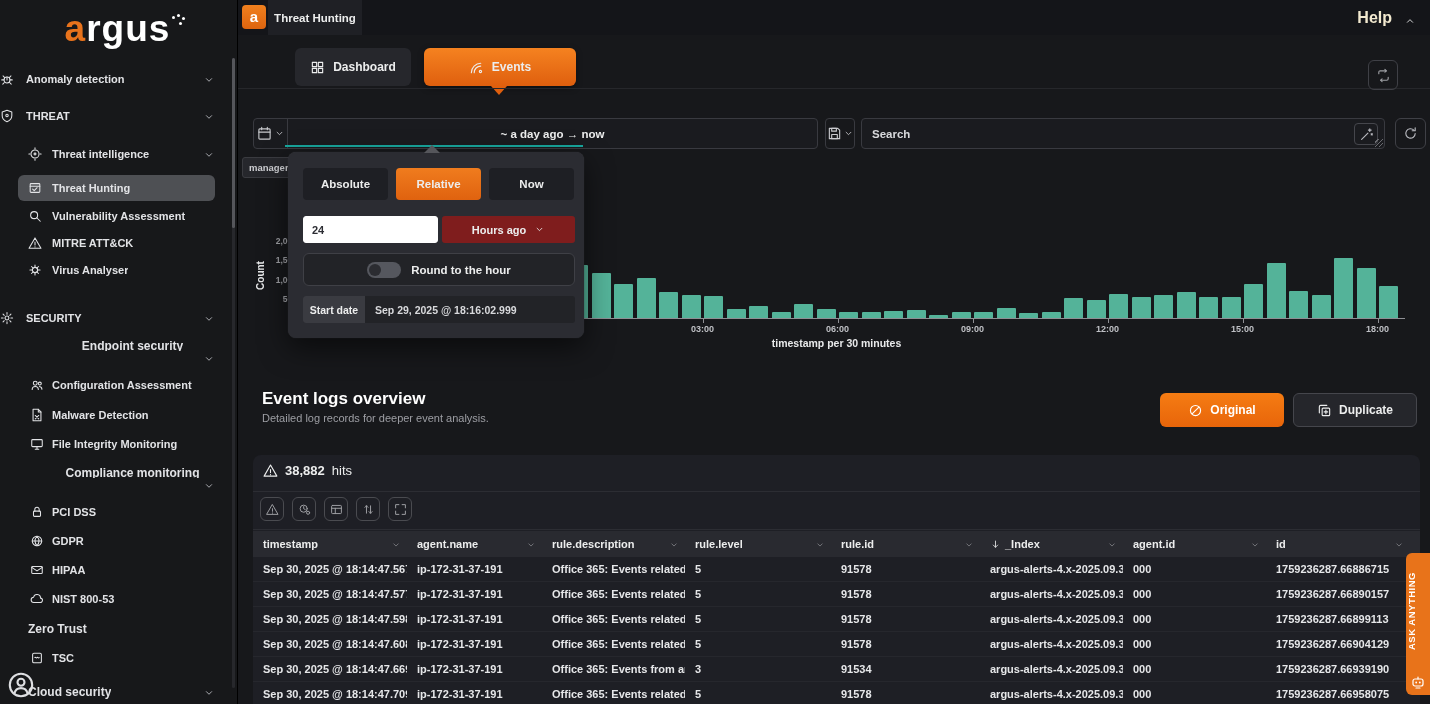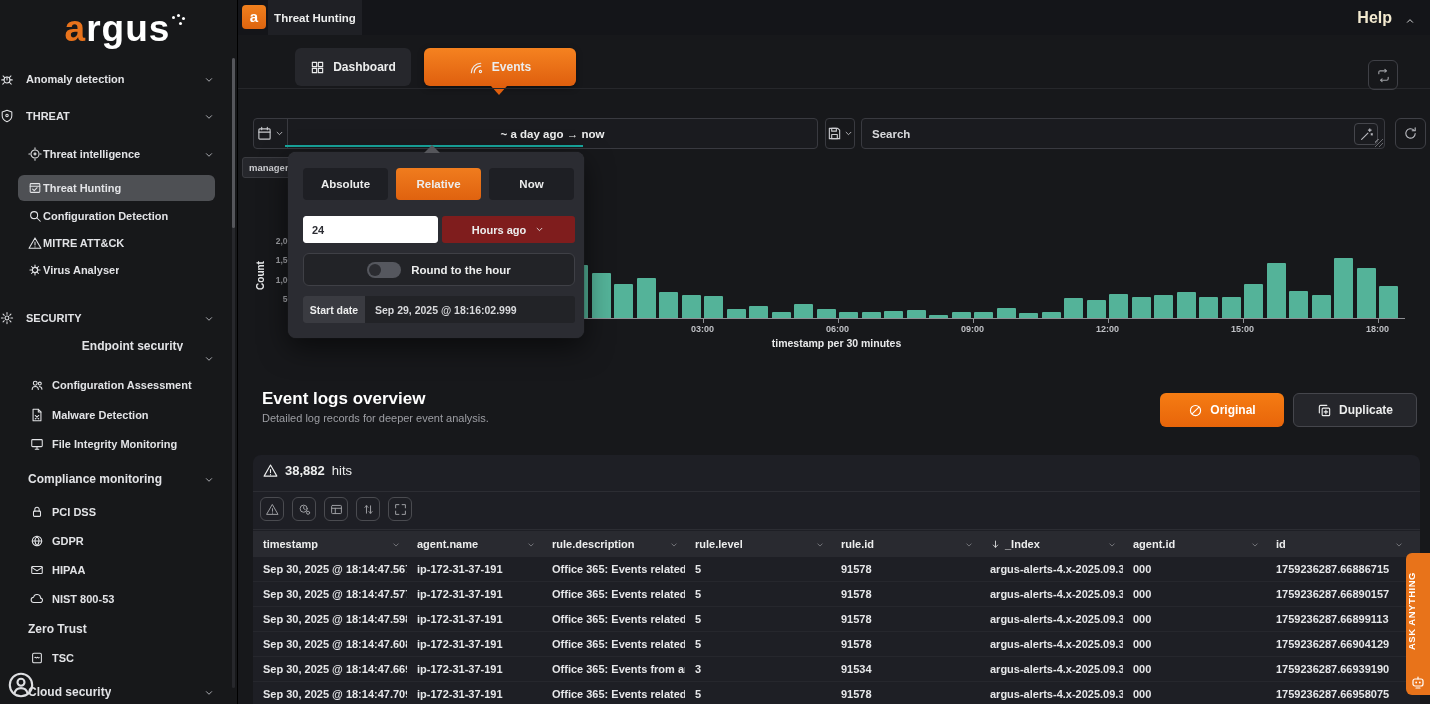--- a/index.html
+++ b/index.html
@@ -9,21 +9,21 @@
 
   
   #sidebar{position:absolute;left:0;top:0;width:238px;height:704px;background:#17181a;border-right:1px solid #000;z-index:20}
   #logo{position:absolute;top:8px;left:0;width:238px;text-align:center;font-size:37px;font-weight:700;color:#fff;letter-spacing:1px}
   #logo .la{color:#e8731c}
   #logo .dots{display:inline-block;width:3px;height:3px;background:#fff;border-radius:50%;box-shadow:5px -2px 0 #fff,10px 1px 0 #fff,7px 6px 0 #fff;position:relative;top:-22px;left:2px}
   .side-item{position:absolute;left:0;right:0;height:26px;display:flex;align-items:center;color:#e2e3e6;font-size:11px;font-weight:700;cursor:pointer}
   .side-item .lbl{white-space:nowrap;overflow:hidden}
   .side-item .chev{margin-left:auto;margin-right:22px;color:#b9bac0}
   .ind0{padding-left:0}.ind0 .lbl{margin-left:12px}
-  .ind1{padding-left:28px}.ind1 .lbl{margin-left:1px}
+  .ind1{padding-left:28px}.ind1 .lbl{margin-left:10px}
   .ind2{padding-left:30px}.ind2 .lbl{margin-left:8px}
   .noicon .lbl{margin-left:0}
   .grp{font-size:12px}
   .sel{left:18px;right:22px;background:#4e5054;border-radius:6px;padding-left:10px}
   #side-scroll{position:absolute;right:2px;top:58px;width:3px;height:630px;background:#27282c;border-radius:2px}
   #side-thumb{position:absolute;right:2px;top:58px;width:3px;height:170px;background:#55565b;border-radius:2px}
   #avatar{position:absolute;left:7px;top:671px;color:#dedfe2;z-index:5}
 
   
   #topbar{position:absolute;left:238px;top:0;width:1192px;height:35px;background:#141519;z-index:15}
@@ -163,21 +163,21 @@
         </svg>
         <span class="lbl">Threat Hunting</span>
       </div>
       <div class="side-item ind1" style="top: 203px;">
         <svg class="ic" style="width:14px;height:14px" viewBox="0 0 16 16">
           <g fill="none" stroke="currentColor" stroke-width="1.2" stroke-linecap="round" stroke-linejoin="round">
             <circle cx="7" cy="7" r="4"></circle>
             <path d="M10 10l4 4"></path>
           </g>
         </svg>
-        <span class="lbl">Configuration Detection</span>
+        <span class="lbl">Vulnerability Assessment</span>
       </div>
       <div class="side-item ind1" style="top: 230px;">
         <svg class="ic" style="width:14px;height:14px" viewBox="0 0 16 16">
           <g fill="none" stroke="currentColor" stroke-width="1.2" stroke-linecap="round" stroke-linejoin="round">
             <path d="M8 2.2 14.8 14H1.2z"></path>
             <path d="M8 7v3.2M8 12.2v.4"></path>
           </g>
         </svg>
         <span class="lbl">MITRE ATT&amp;CK</span>
       </div>
@@ -234,21 +234,21 @@
       </div>
       <div class="side-item ind2" style="top: 431px;">
         <svg class="ic" style="width:14px;height:14px" viewBox="0 0 16 16">
           <g fill="none" stroke="currentColor" stroke-width="1.2" stroke-linecap="round" stroke-linejoin="round">
             <rect x="2" y="3" width="12" height="8" rx="1"></rect>
             <path d="M6 14h4M8 11v3"></path>
           </g>
         </svg>
         <span class="lbl">File Integrity Monitoring</span>
       </div>
-      <div class="side-item ind1 grp noicon" style="top: 466px;">
+      <div class="side-item ind1 grp noicon" style="top: 466px; flex-direction: column;">
         <span class="lbl">Compliance monitoring</span>
         <span class="chev"><svg class="ic" style="width:12px;height:12px" viewBox="0 0 16 16">
             <g fill="none" stroke="currentColor" stroke-width="1.2" stroke-linecap="round" stroke-linejoin="round">
               <path d="M4.5 6.2 8 9.7l3.5-3.5"></path>
             </g>
           </svg></span>
       </div>
       <div class="side-item ind2" style="top: 499px;">
         <svg class="ic" style="width:14px;height:14px" viewBox="0 0 16 16">
           <g fill="none" stroke="currentColor" stroke-width="1.2" stroke-linecap="round" stroke-linejoin="round">

